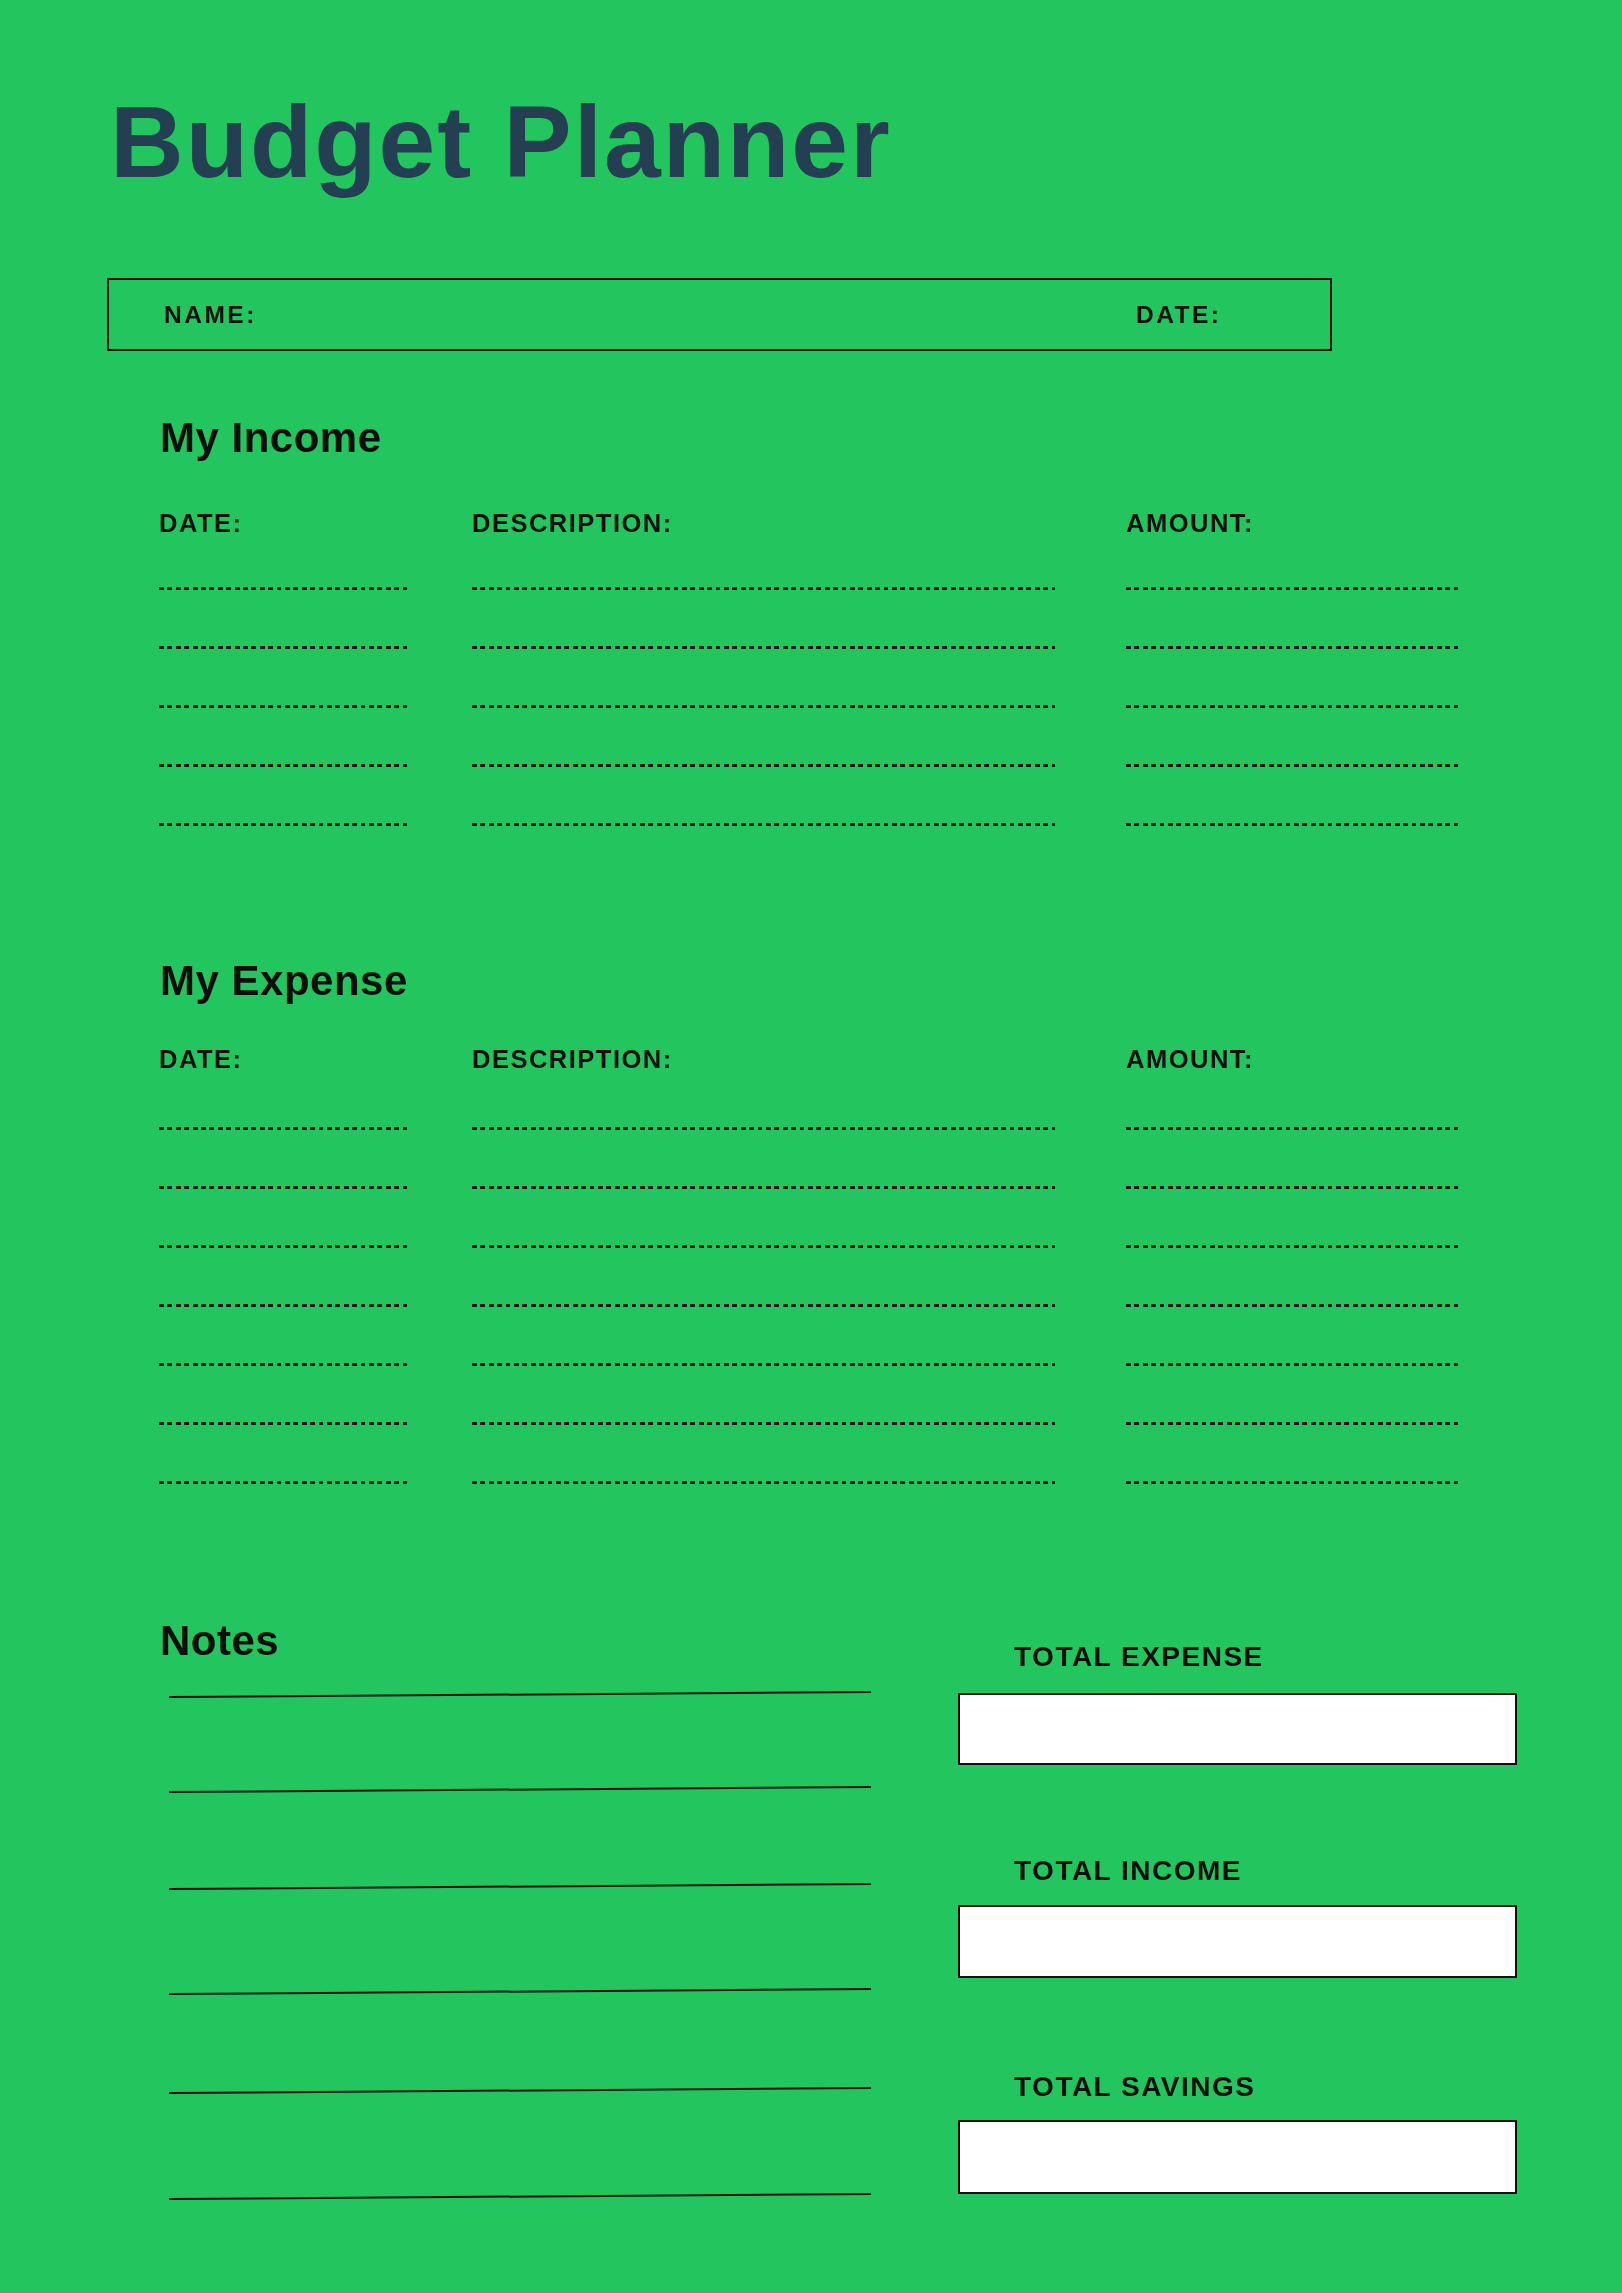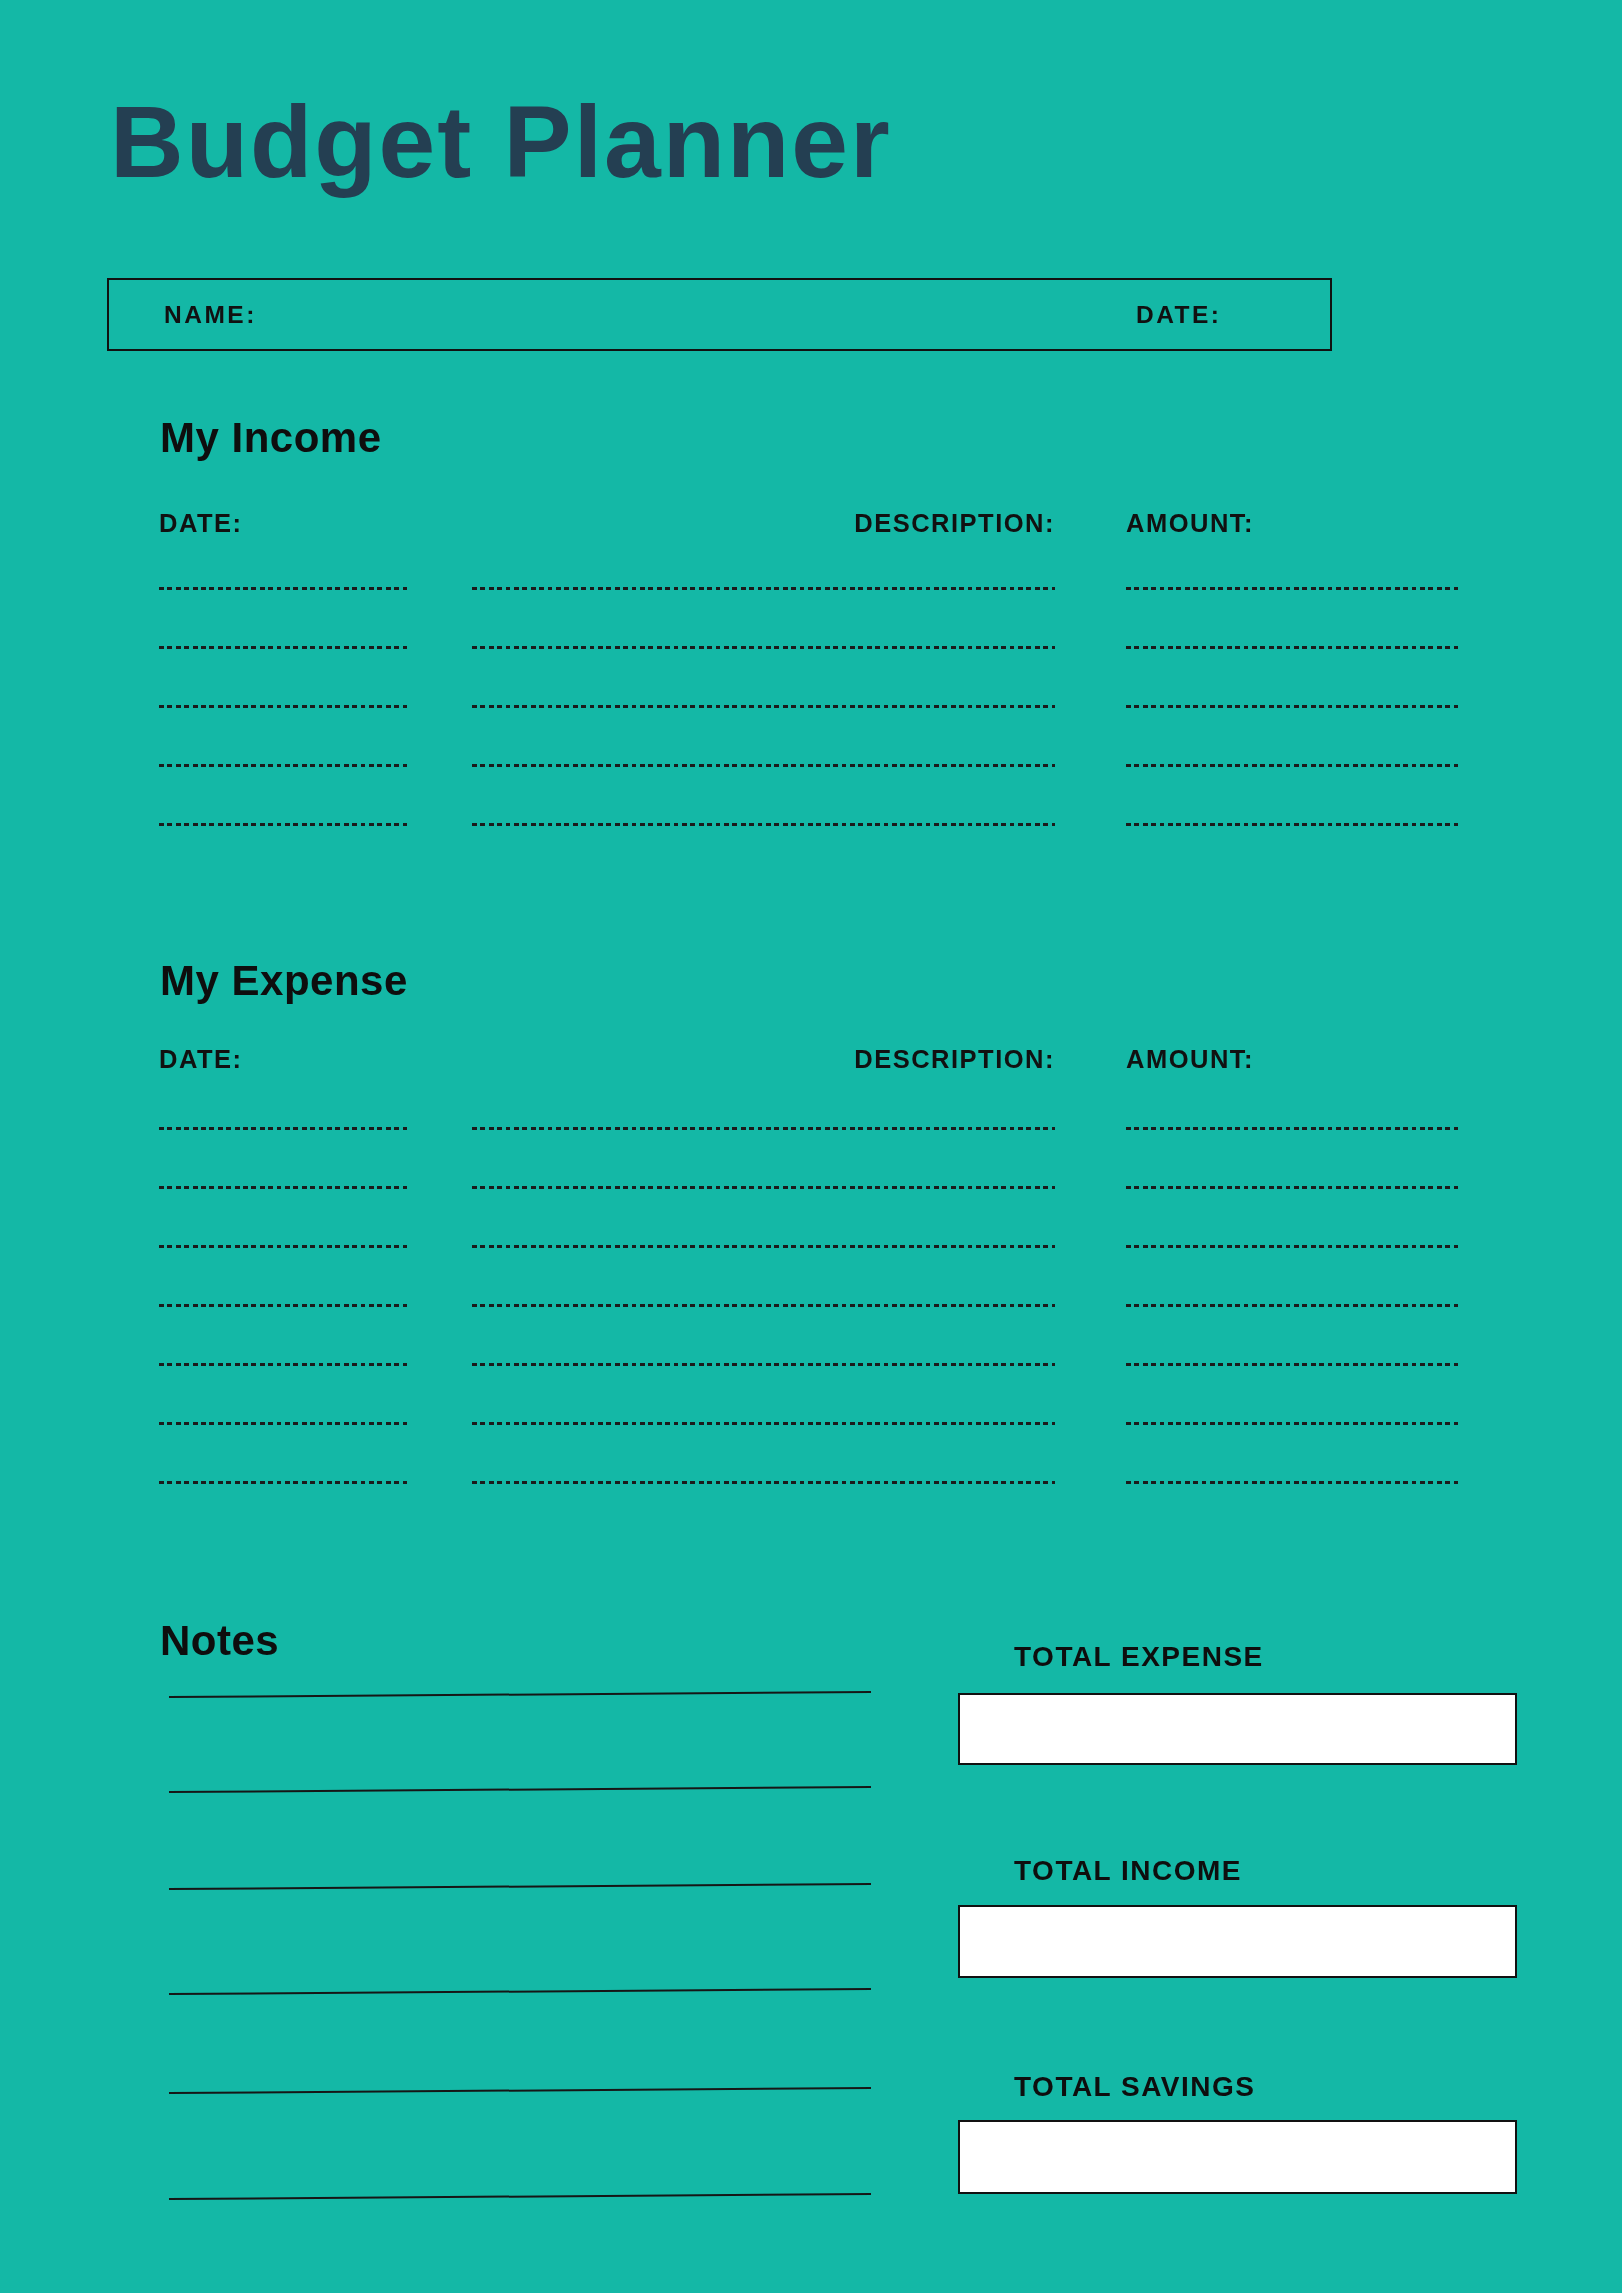--- a/index.html
+++ b/index.html
@@ -1,20 +1,20 @@
 <!DOCTYPE html>
 <html><head>
 <meta charset="utf-8">
 <style>
   * { margin:0; padding:0; box-sizing:border-box; }
   html,body { background:#ffffff; }
   .page {
     position:relative;
     width:1622px; height:2294px;
-    background:#14b8a6;
+    background:#22c55e;
     font-family:"Liberation Sans", sans-serif;
     color:#111111;
     overflow:hidden;
   }
   .abs { position:absolute; }
 
   
   .page-title {
     left:110px; top:84px;
     font-size:102px; font-weight:700; letter-spacing:2px;
@@ -43,21 +43,21 @@
 
   
   .thead {
     left:159px; width:1300px; display:flex;
     font-size:25.5px; font-weight:700; letter-spacing:1.5px;
   }
   .thead-income  { top:509px; }
   .thead-expense { top:1045px; }
   .thead .c1 { width:249px; text-align:left; }
   .thead .g1 { width:64px; }
-  .thead .c2 { width:583px; text-align:right; }
+  .thead .c2 { width:583px; text-align:left; }
   .thead .g2 { width:71px; }
   .thead .c3 { width:333px; text-align:left; }
 
   
   .table-rows { left:159px; width:1300px; }
   .rows-income  { top:587px; }
   .rows-expense { top:1127px; }
   .trow { display:flex; align-items:flex-start; height:59px; }
   .rows-expense .trow { height:59px; }
   .trow .dash {

